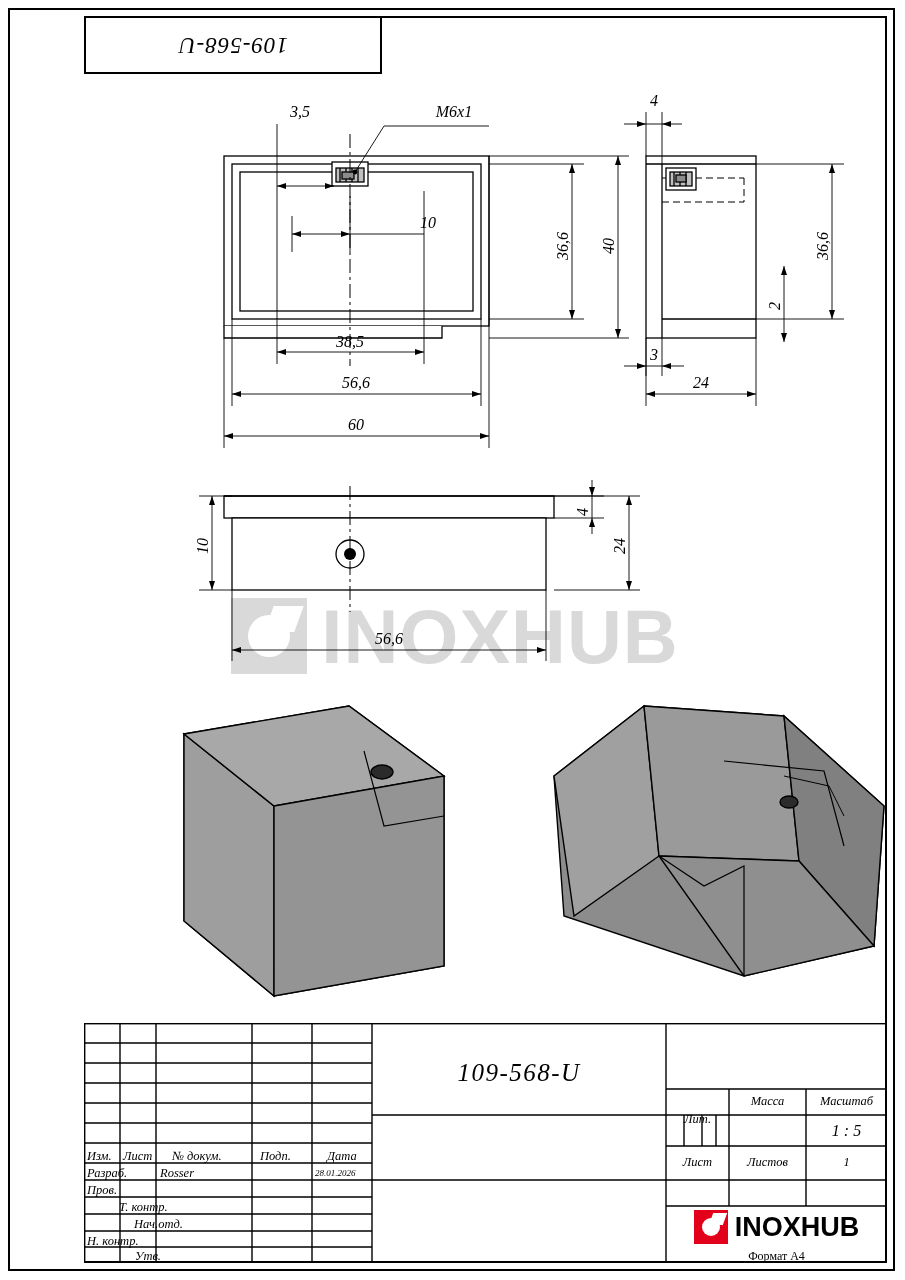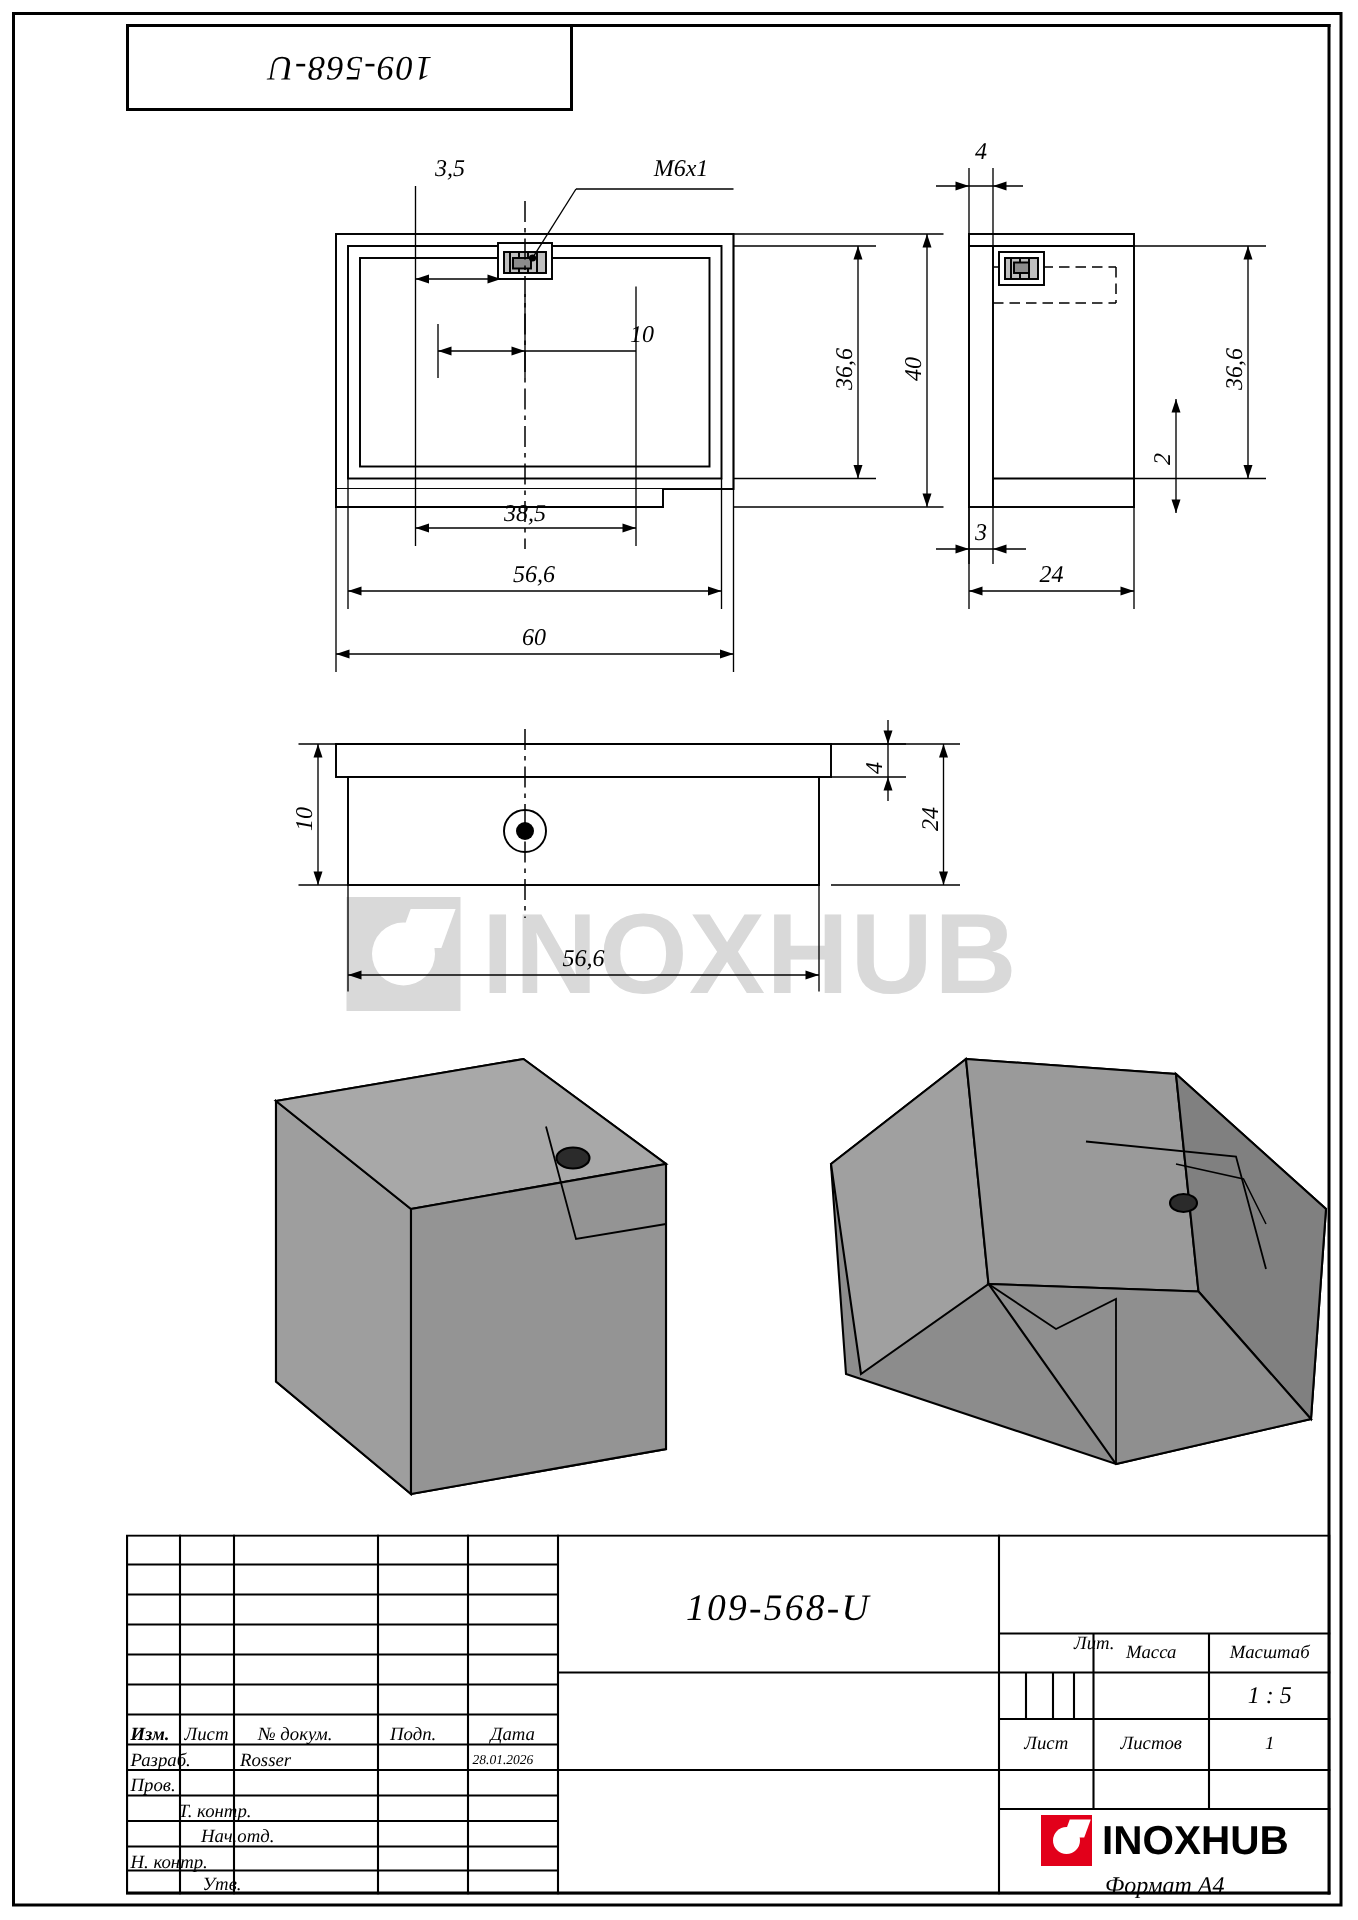--- a/index.html
+++ b/index.html
@@ -176,22 +176,21 @@
     letter-spacing: 0px;
     color: #000;
   }
   .format-text {
     position: absolute;
     left: 582px;
     top: 226px;
     width: 221px;
     text-align: center;
     font-family: "Liberation Serif", serif;
-    font-style: italic;
-    font-size: 16px;
+    font-size: 12px;
   }
 </style>
 </head>
 <body>
 
 <div class="sheet">
 
   <div class="frame-outer"></div>
   <div class="frame-inner2"></div>
 
@@ -458,40 +457,40 @@
         <line x1="582" y1="183" x2="803" y2="183"></line>
         <line x1="645" y1="66" x2="645" y2="183"></line>
         <line x1="722" y1="66" x2="722" y2="183"></line>
         <line x1="645" y1="92" x2="645" y2="92"></line>
         <line x1="600" y1="92" x2="600" y2="123"></line>
         <line x1="618" y1="92" x2="618" y2="123"></line>
         <line x1="632" y1="92" x2="632" y2="123"></line>
       </g>
     </svg>
 
-    <div class="tb-label" style="left:3px; top:126px;font-weight:bold;">Изм.</div>
+    <div class="tb-label" style="left:3px; top:126px;">Изм.</div>
     <div class="tb-label" style="left:39px; top:126px;">Лист</div>
     <div class="tb-label" style="left:88px; top:126px;">№ докум.</div>
     <div class="tb-label" style="left:176px; top:126px;">Подп.</div>
     <div class="tb-label" style="left:243px; top:126px;">Дата</div>
 
     <div class="tb-label" style="left:3px; top:143px;">Разраб.</div>
     <div class="tb-label" style="left:3px; top:160px;">Пров.</div>
     <div class="tb-label" style="left:3px; top:177px;padding-left:32px;">Т. контр.</div>
     <div class="tb-label" style="left:20px; top:194px;padding-left:30px;">Нач.отд.</div>
     <div class="tb-label" style="left:3px; top:211px;">Н. контр.</div>
     <div class="tb-label" style="left:3px; top:226px;padding-left:48px;">Утв.</div>
 
     <div class="tb-label" style="left:76px; top:143px;">Rosser</div>
     <div class="tb-label" style="left:231px; top:145px; font-size:9px;">28.01.2026</div>
 
     <div class="tb-cell-center tb-partno" style="left:288px; top:20px; width:294px; height:60px;">109-568-U</div>
 
 
-    <div class="tb-cell-center tb-desc" style="left:582px; top:60px; width:63px; height:26px;margin-left:32px;">Лит.</div>
+    <div class="tb-cell-center tb-desc" style="left:582px; top:84px; width:63px; height:26px;">Лит.</div>
     <div class="tb-cell-center tb-desc" style="left:645px; top:66px; width:77px; height:26px;border-radius:11px;">Масса</div>
     <div class="tb-cell-center tb-desc" style="left:722px; top:66px; width:81px; height:26px;">Масштаб</div>
     <div class="tb-cell-center tb-desc" style="left:722px; top:92px; width:81px; height:31px; font-size:16px;">1 : 5</div>
 
     <div class="tb-cell-center tb-desc" style="left:582px; top:123px; width:63px; height:34px;">Лист</div>
     <div class="tb-cell-center tb-desc" style="left:645px; top:123px; width:77px; height:34px;">Листов</div>
     <div class="tb-cell-center tb-desc" style="left:722px; top:123px; width:81px; height:34px;">1</div>
 
     <div class="logo-box">
       <div class="logo-mark"></div>

